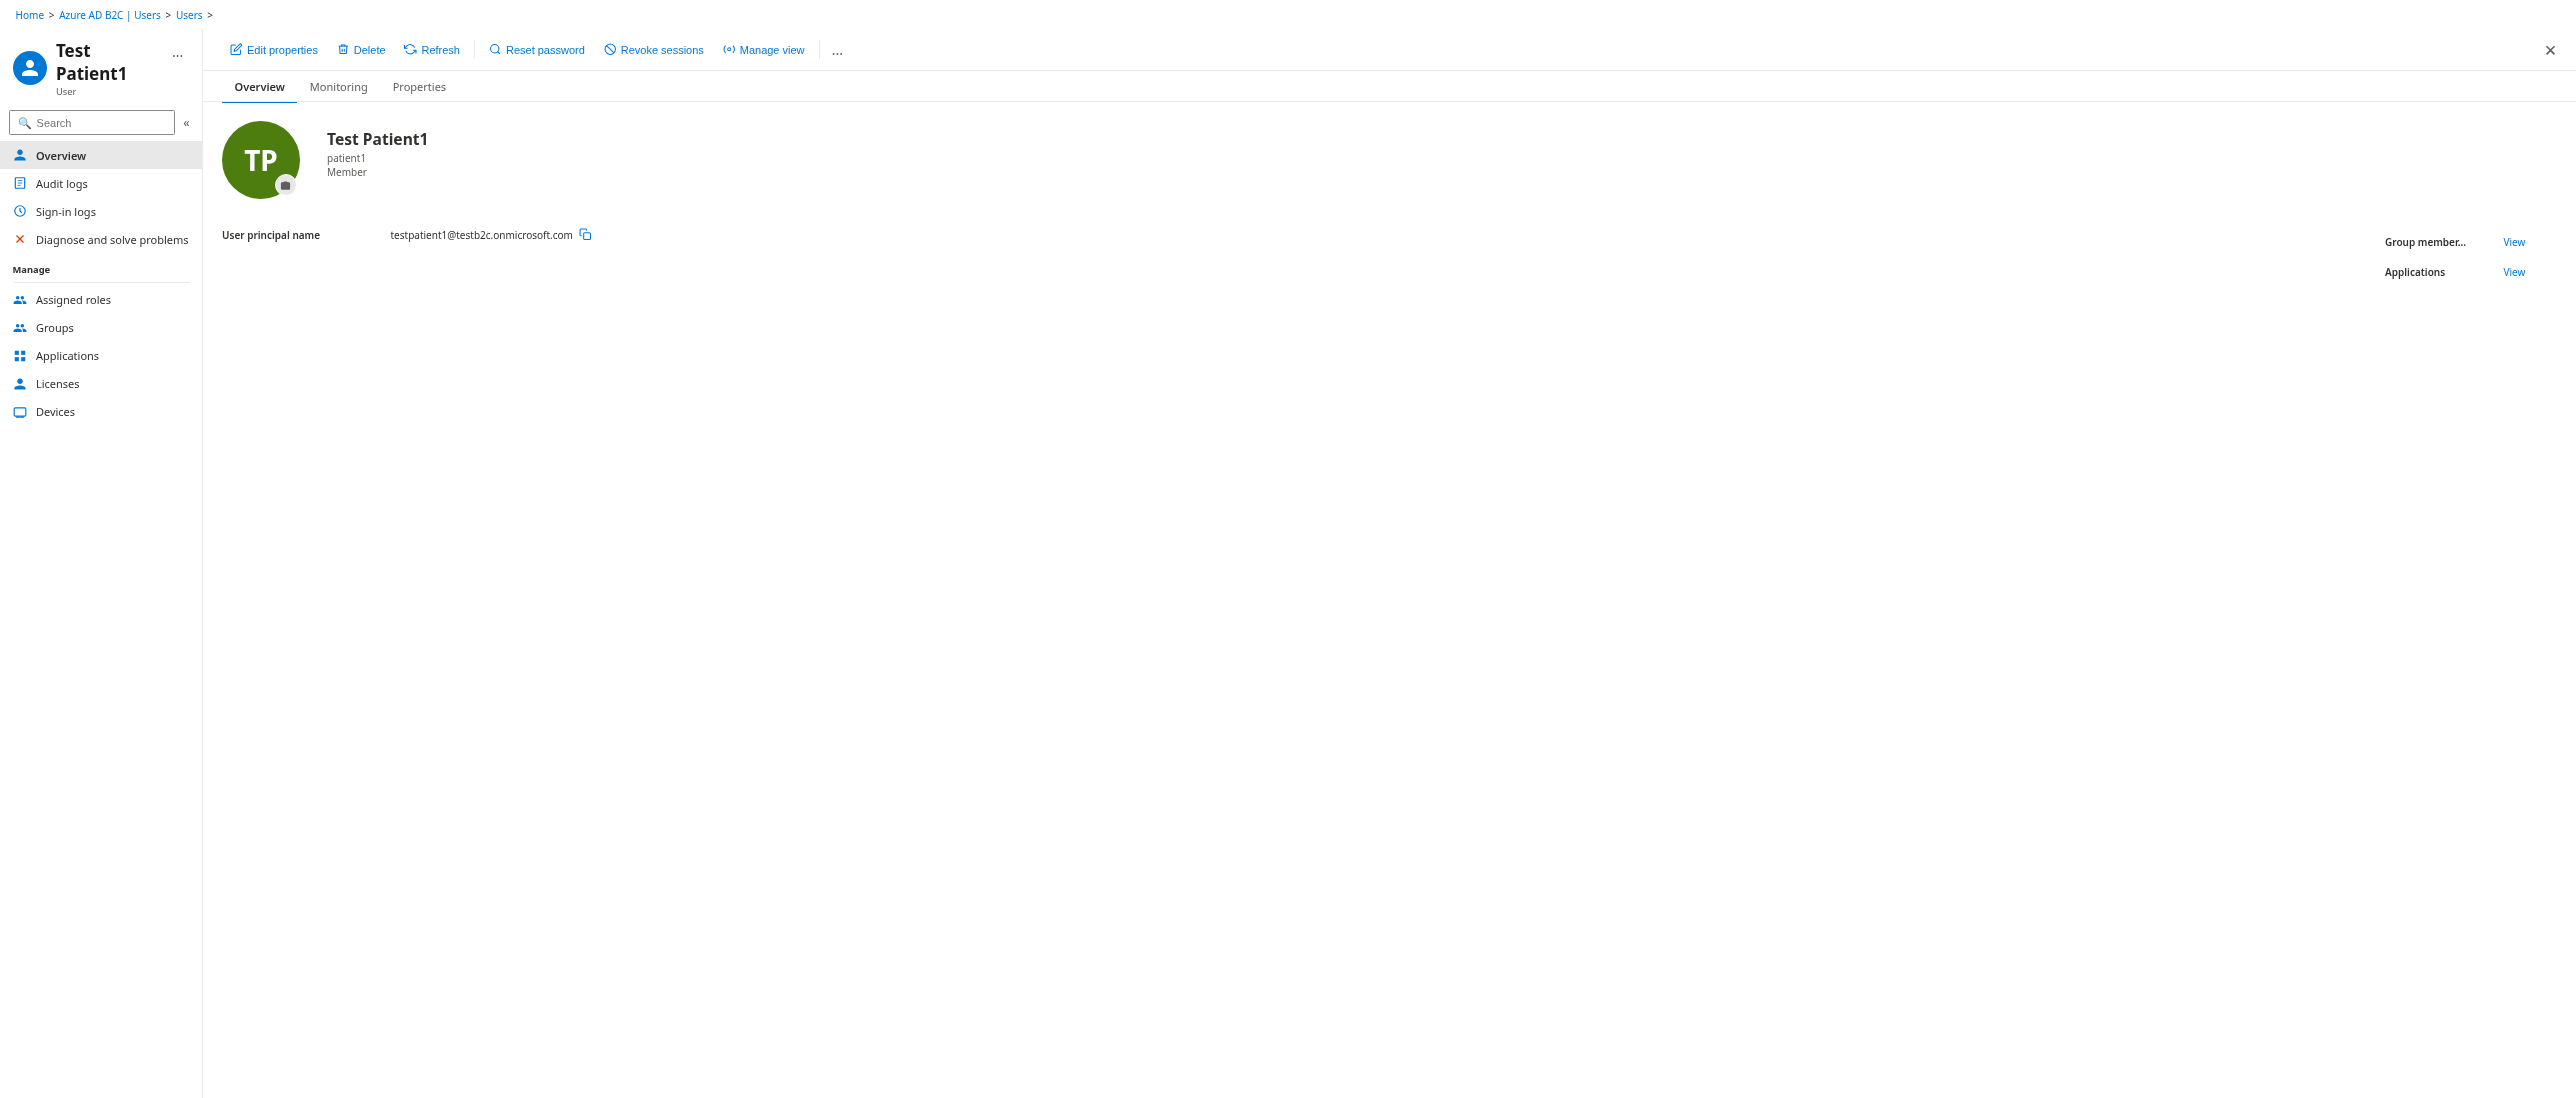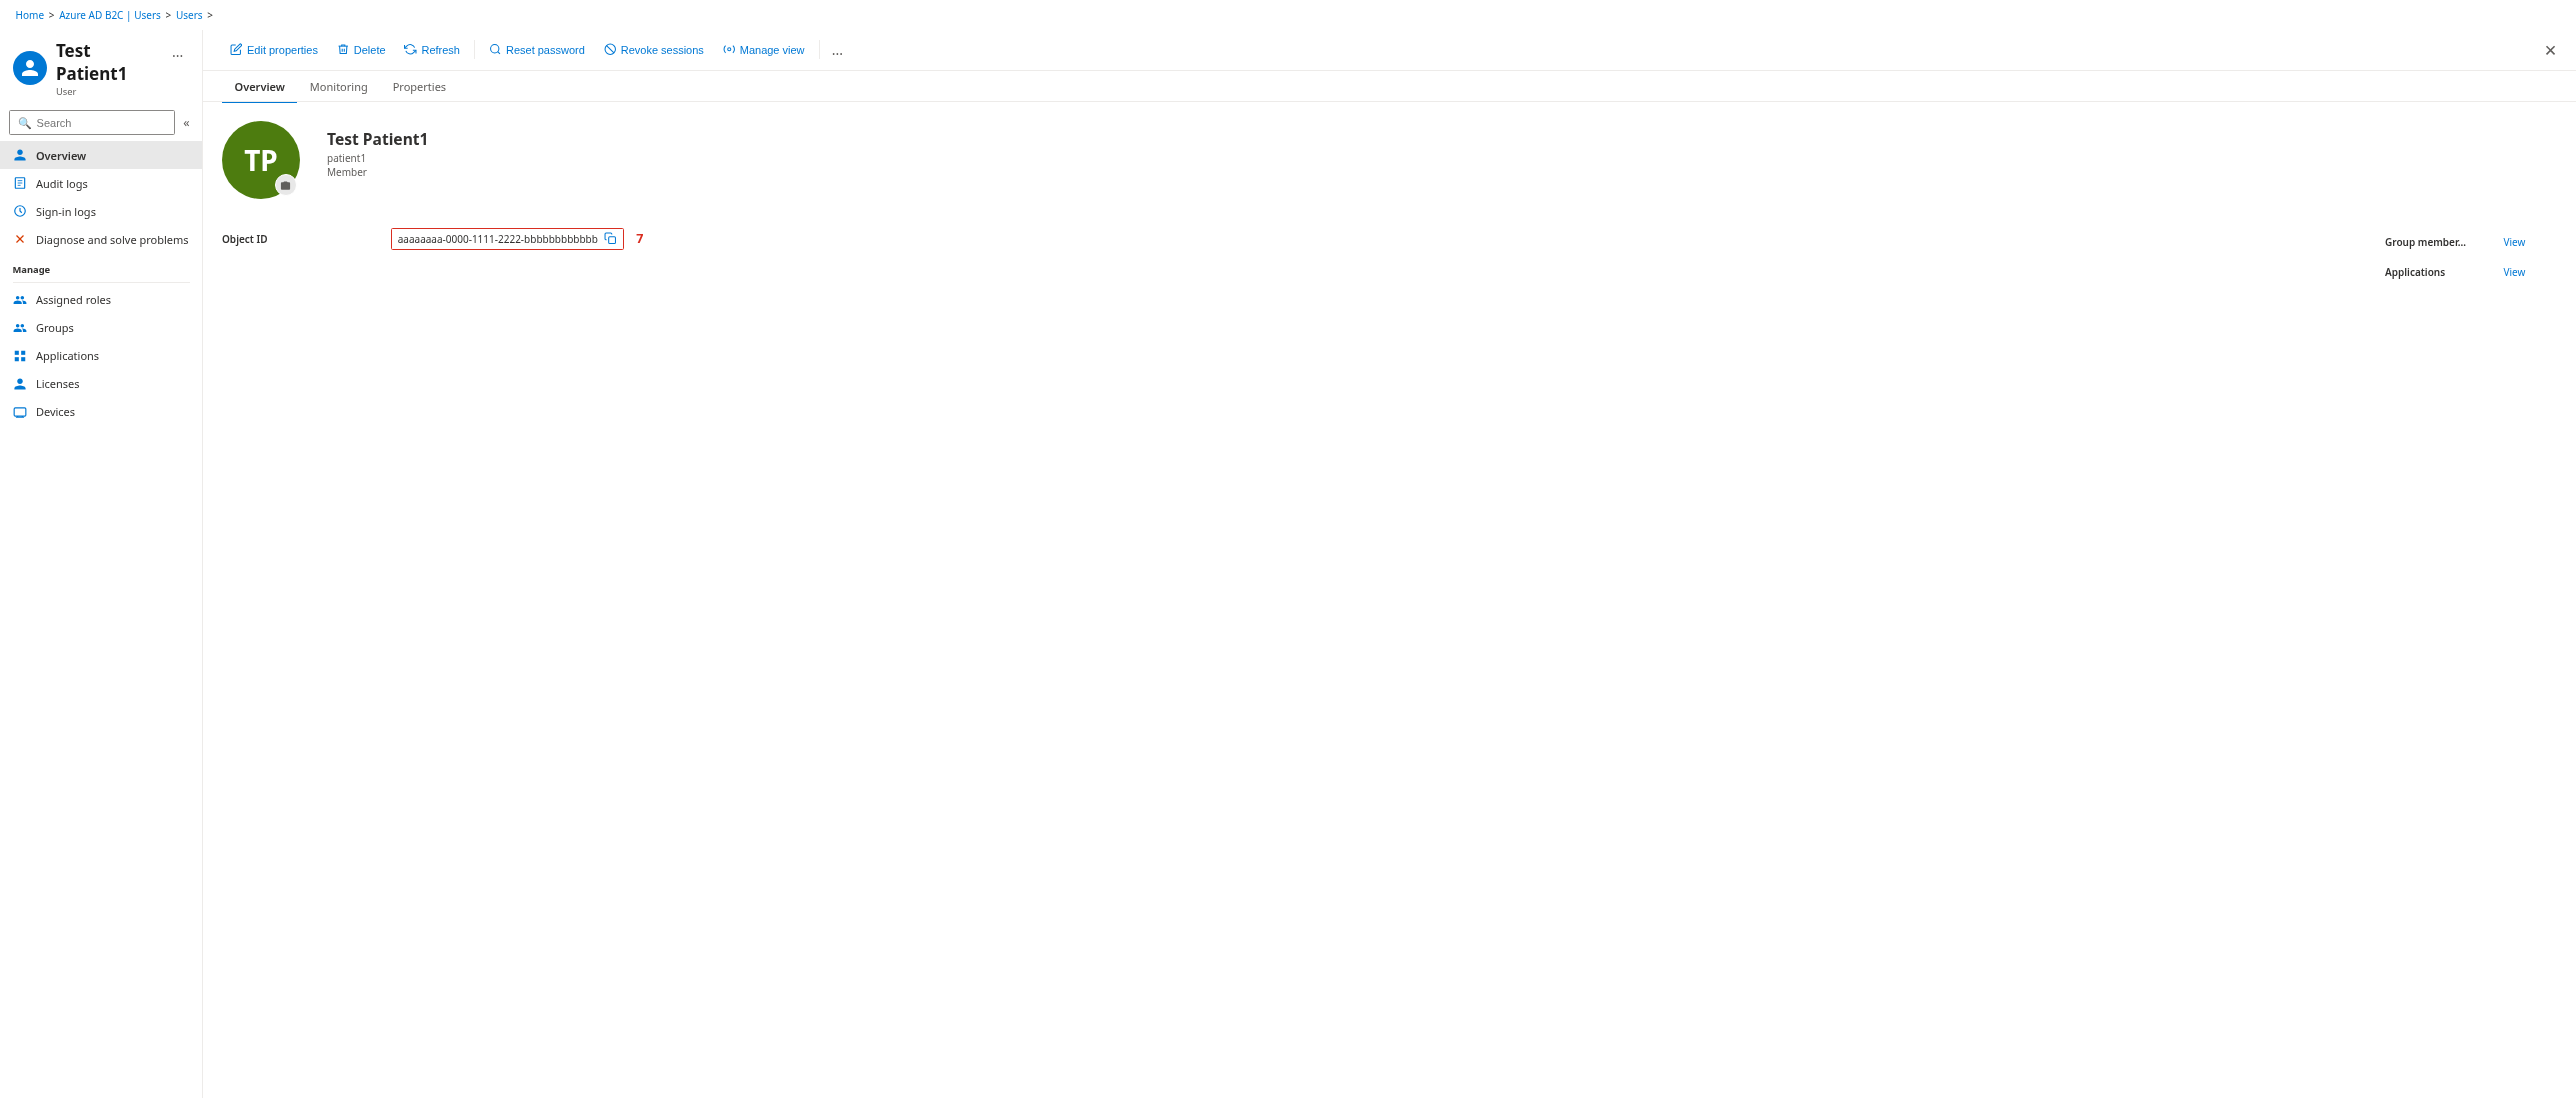--- a/index.html
+++ b/index.html
@@ -297,36 +297,33 @@
           <div class="profile-info">
             <div class="profile-name">Test Patient1</div>
             <div class="profile-username">patient1</div>
             <div class="profile-role">Member</div>
           </div>
         </div>
 
         <div class="info-columns">
           <div class="info-left">
 
-
             <div style="display:flex;align-items:center;padding:6.2px 0;gap:12.5px;">
-              <span style="font-size:10px;font-weight:600;min-width:156px;">Object ID</span>
-              <span style="display:flex;align-items:center;gap:6.2px;">
-                <span style="display:flex;align-items:center;gap:6.2px;border:1.6px solid #d92d20;border-radius:1.6px;padding:3.1px 6.2px;font-size:10px;">
-                  <span>aaaaaaaa-0000-1111-2222-bbbbbbbbbbbb</span>
-                  <span class="copy-icon">
-                    <svg width="12.5" height="12.5" viewBox="0 0 24 24" fill="none" stroke="#0078d4" stroke-width="2">
-                        <rect x="9" y="9" width="13" height="13" rx="2"></rect>
-                        <path d="M5 15H4a2 2 0 01-2-2V4a2 2 0 012-2h9a2 2 0 012 2v1"></path>
-                      </svg>
-                  </span>
+              <span style="font-size:10px;font-weight:600;min-width:156px;">User principal name</span>
+              <span style="display:flex;align-items:center;gap:6.2px;font-size:10px;">
+                <span>testpatient1@testb2c.onmicrosoft.com</span>
+                <span class="copy-icon">
+                  <svg width="12.5" height="12.5" viewBox="0 0 24 24" fill="none" stroke="#0078d4" stroke-width="2">
+                      <rect x="9" y="9" width="13" height="13" rx="2"></rect>
+                      <path d="M5 15H4a2 2 0 01-2-2V4a2 2 0 012-2h9a2 2 0 012 2v1"></path>
+                    </svg>
                 </span>
-                <span class="badge-number">7</span>
               </span>
             </div>
+
 
 
           </div>
 
           <div class="info-right" style="padding-left:62px;padding-top:6.2px;">
             <div class="right-row">
               <span style="font-size:10px;font-weight:600;min-width:109px;">Group member...</span>
               <a class="right-link" href="#">View</a>
             </div>
             <div class="right-row">

